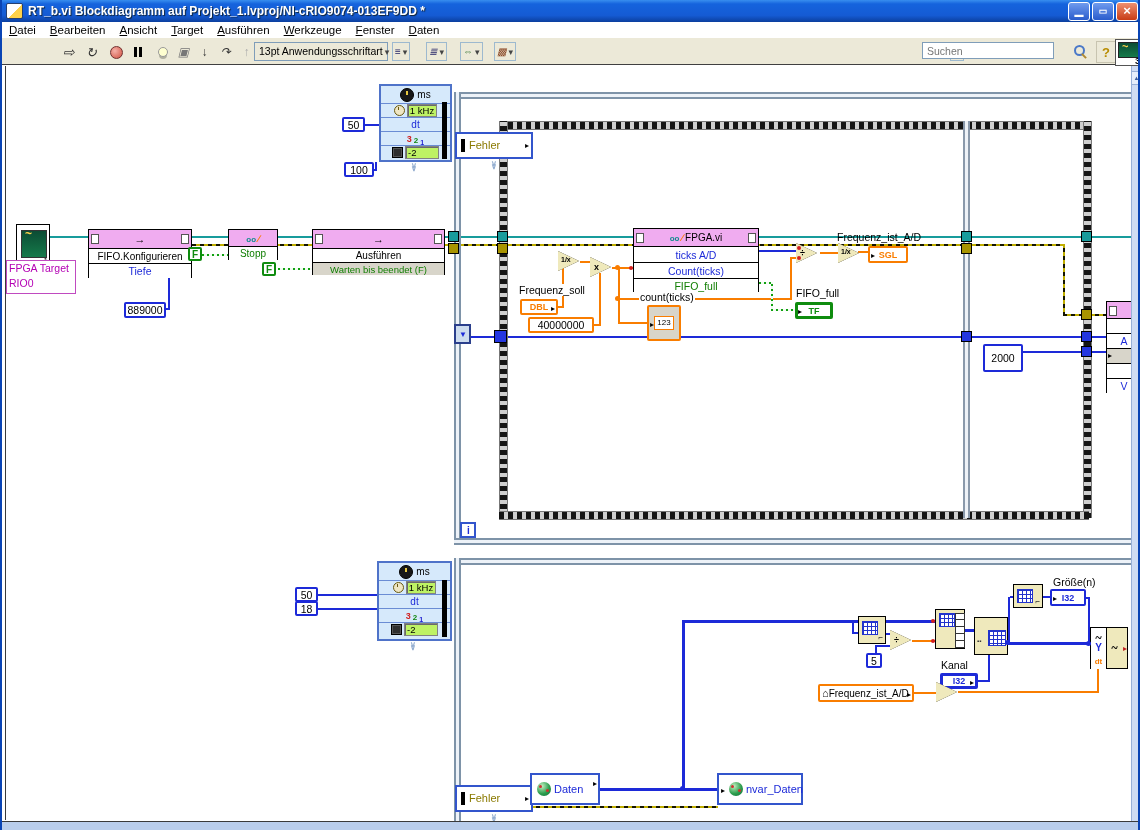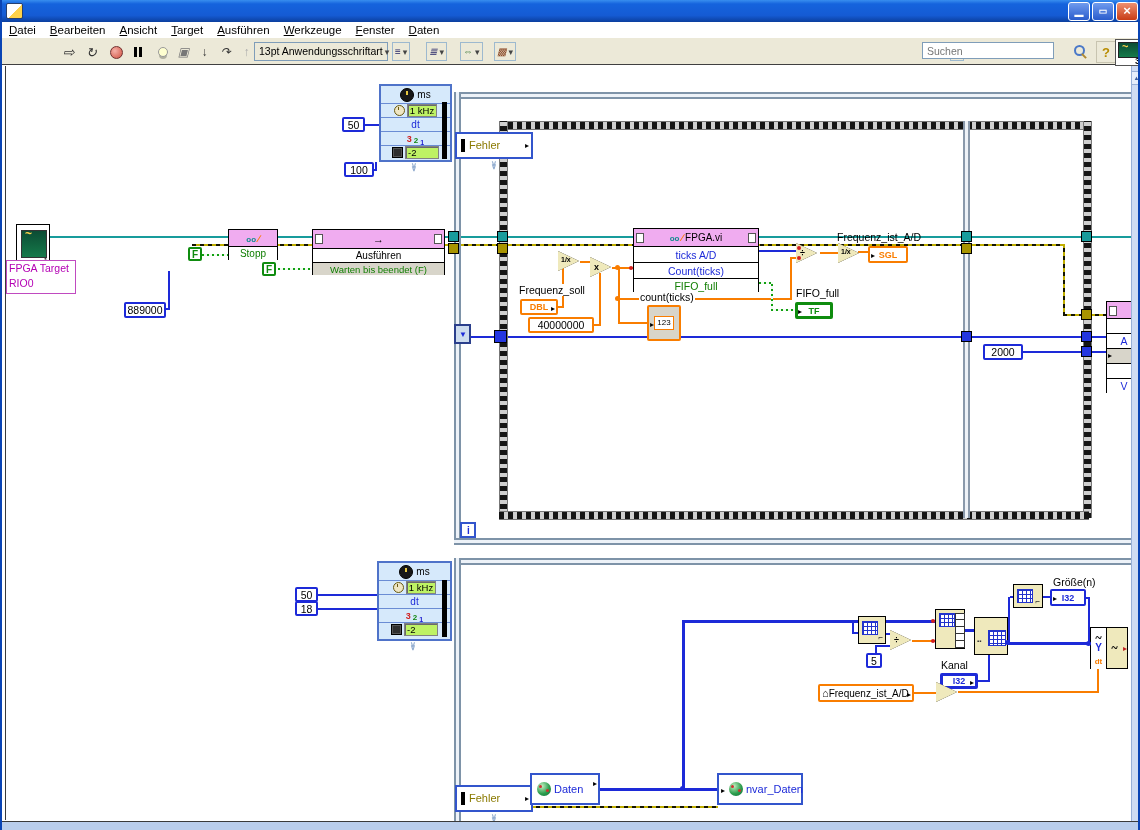--- a/index.html
+++ b/index.html
@@ -127,20 +127,21 @@
   .barblk{position:absolute;width:4px;height:13px;background:#000;z-index:4}
   .wavG::before{content:"~";font:bold italic 12px "Liberation Serif",serif}
 </style>
 </head>
 <body>
 
 <div id="win">
 
   <div class="a titlebar">
     <span class="tico"></span>
+    <span class="ttxt">RT_b.vi Blockdiagramm auf Projekt_1.lvproj/NI-cRIO9074-013EF9DD *</span>
     <span class="a btnrow">
       <span class="wbtn min"></span>
       <span class="wbtn max"></span>
       <span class="wbtn cls"></span>
     </span>
   </div>
 
   <div class="a menubar">
     <span class="mi">Datei</span>
     <span class="mi">Bearbeiten</span>
@@ -303,20 +304,29 @@
       <span style="position:absolute;left:3px;top:-4px;color:#ffd24a;font:bold 12px 'Liberation Sans',sans-serif">~</span>
     </div>
     <b style="position:absolute;right:1px;bottom:0;font:8px 'Liberation Sans',sans-serif">1</b>
   </div>
   <div class="a" style="left:4px;top:260px;width:66px;height:32px;border:1px solid #c04ac0;background:#fff;z-index:3;font:10.5px/15px 'Liberation Sans',sans-serif;color:#b400b4;padding-left:2px">
     <div>FPGA Target</div>
     <div>RIO0</div>
   </div>
   <div class="cst" style="left:122px;top:302px;width:42px;height:16px">889000</div>
 
+  <div class="nd" style="left:86px;top:229px;width:104px;height:49px">
+    <div class="hd" style="height:18px">
+        <i class="pg l"></i>
+        <i class="g-invoke"></i>
+        <i class="pg r"></i>
+      </div>
+    <div class="rw" style="height:14px;font-size:10px">FIFO.Konfigurieren</div>
+    <div class="rw bluT" style="height:14px">Tiefe</div>
+  </div>
 
   <div class="cst g" style="left:186px;top:247px;width:14px;height:14px;font-size:10px">F</div>
   <div class="nd" style="left:226px;top:229px;width:50px;height:31px">
     <div class="hd" style="height:16px">
         <i class="g-glasses"></i>
         <i class="g-pencil"></i>
       </div>
     <div class="rw grnT" style="height:13px;font-size:10px">Stopp</div>
   </div>
   <div class="cst g" style="left:260px;top:262px;width:14px;height:14px;font-size:10px">F</div>
@@ -412,21 +422,21 @@
     <i class="ar" style="left:1px;top:4px"></i>
       <span>SGL</span>
   </div>
 
   <div class="lbl" style="left:793px;top:287px">FIFO_full</div>
   <div class="cst g" style="left:793px;top:302px;width:38px;height:17px;font-size:9px;box-shadow:inset 0 0 0 1px #0f8c0f">
     <i class="ar" style="left:1px;top:4px"></i>
       <span>TF</span>
   </div>
 
-  <div class="cst" style="left:981px;top:344px;width:40px;height:16px">2000</div>
+  <div class="cst" style="left:981px;top:344px;width:40px;height:28px">2000</div>
 
   <div class="nd" style="left:1104px;top:301px;width:36px;height:92px">
     <div class="hd" style="height:16px">
         <i class="pg l"></i>
       </div>
     <div class="rw" style="height:14px"></div>
     <div class="rw bluT" style="height:14px">A</div>
     <div class="rw gray" style="height:14px">
         <i class="ar" style="left:1px"></i>
       </div>

